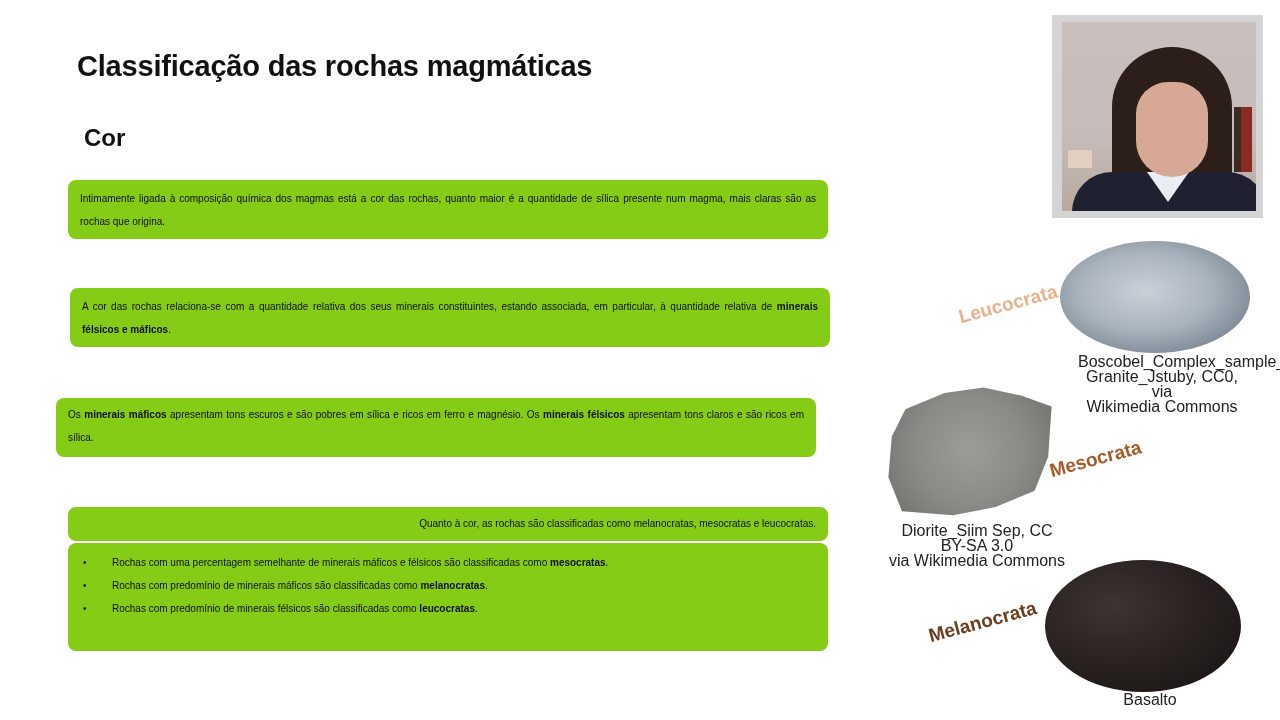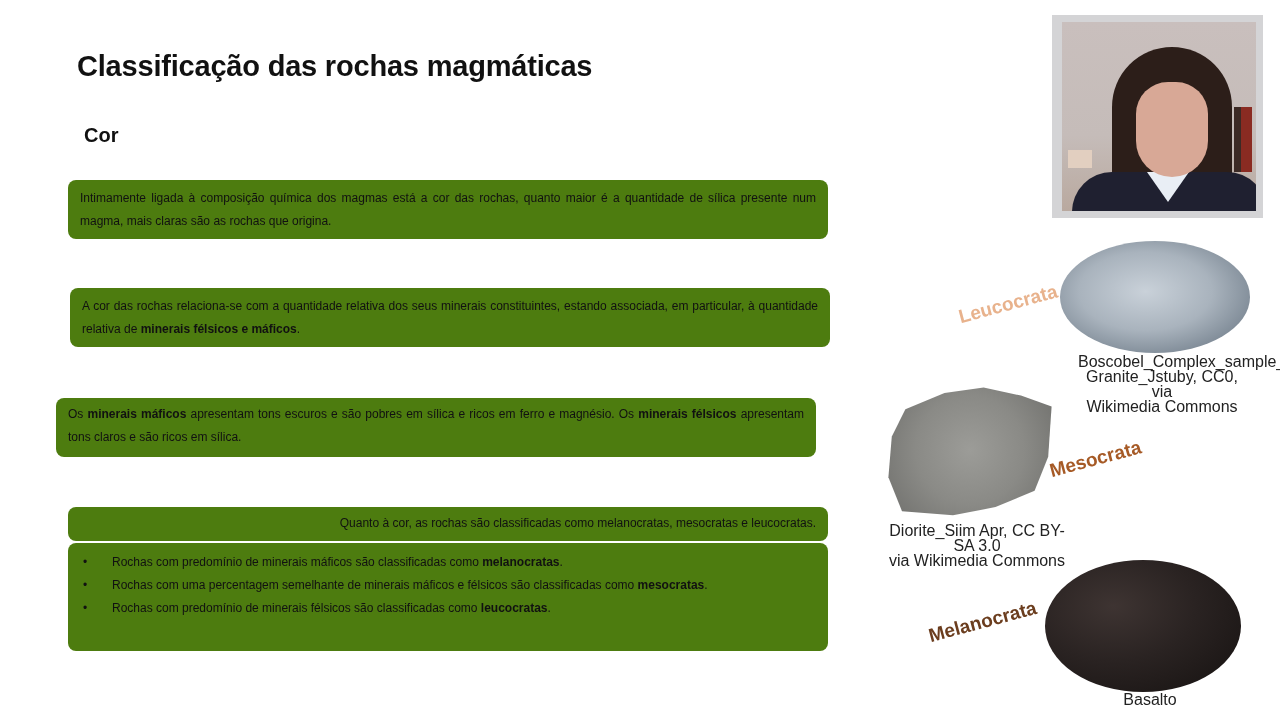--- a/index.html
+++ b/index.html
@@ -4,25 +4,25 @@
 <style>
   html, body { margin:0; padding:0; }
   body {
     width:1280px; height:720px; position:relative; overflow:hidden;
     background:#ffffff; font-family:"Liberation Sans", sans-serif; color:#111;
   }
   .title {
     position:absolute; left:77px; top:50px; font-size:29px; font-weight:bold; letter-spacing:-0.2px;
   }
   .subtitle {
-    position:absolute; left:84px; top:124px; font-size:20px; font-weight:bold;
+    position:absolute; left:84px; top:124px; font-size:24px; font-weight:bold;
   }
   .box {
-    position:absolute; background:#4d7c0f; border-radius:8px;
-    font-size:12px; line-height:23px; color:#111; box-sizing:border-box;
+    position:absolute; background:#84cc16; border-radius:8px;
+    font-size:10px; line-height:23px; color:#111; box-sizing:border-box;
     text-align:justify;
   }
   .box b { font-weight:bold; }
   #box1 { left:68px; top:180px; width:760px; height:59px; padding:7px 12px; }
   #box2 { left:70px; top:288px; width:760px; height:59px; padding:7px 12px; }
   #box3 { left:56px; top:398px; width:760px; height:59px; padding:5px 12px; }
   #box4 { left:68px; top:507px; width:760px; height:34px; padding:5px 12px; text-align:right; }
   #box5 { left:68px; top:543px; width:760px; height:108px; padding:8px 14px 8px 12px; }
   ul.bullets { margin:0; padding:0; list-style:none; }
   ul.bullets li { position:relative; padding-left:32px; text-align:justify; }
@@ -105,22 +105,22 @@
   <div class="box" id="box3">
     <span>Os </span><b>minerais máficos</b><span> apresentam tons escuros e são pobres em sílica e ricos em ferro e magnésio. Os </span><b>minerais félsicos</b><span> apresentam tons claros e são ricos em sílica.</span>
   </div>
 
   <div class="box" id="box4">
     <span>Quanto à cor, as rochas são classificadas como melanocratas, mesocratas e leucocratas.</span>
   </div>
 
   <div class="box" id="box5">
     <ul class="bullets">
+      <li><span>Rochas com uma percentagem semelhante de minerais máficos e félsicos são classificadas como </span><b>mesocratas</b><span>.</span></li>
       <li><span>Rochas com predomínio de minerais máficos são classificadas como </span><b>melanocratas</b><span>.</span></li>
-      <li><span>Rochas com uma percentagem semelhante de minerais máficos e félsicos são classificadas como </span><b>mesocratas</b><span>.</span></li>
       <li><span>Rochas com predomínio de minerais félsicos são classificadas como </span><b>leucocratas</b><span>.</span></li>
     </ul>
   </div>
 
   <div class="webcam">
     <div class="webcam-inner">
       <div class="shelf-left"></div>
       <div class="shelf"></div>
       <div class="person-hair"></div>
       <div class="person-body"></div>
@@ -133,21 +133,21 @@
   <div class="rock-label" id="label-leuco">Leucocrata</div>
   <div class="caption" id="cap-granite">
     <div>Boscobel_Complex_sample_</div>
     <div>Granite_Jstuby, CC0, via</div>
     <div>Wikimedia Commons</div>
   </div>
 
   <div class="rock" id="rock-diorite"></div>
   <div class="rock-label" id="label-meso">Mesocrata</div>
   <div class="caption" id="cap-diorite">
-    <div>Diorite_Siim Apr, CC BY-SA 3.0</div>
+    <div>Diorite_Siim Sep, CC BY-SA 3.0</div>
     <div>via Wikimedia Commons</div>
   </div>
 
   <div class="rock" id="rock-basalt"></div>
   <div class="rock-label" id="label-mela">Melanocrata</div>
   <div class="caption" id="cap-basalt">
     <div>Basalto</div>
   </div>
 </div>
 

